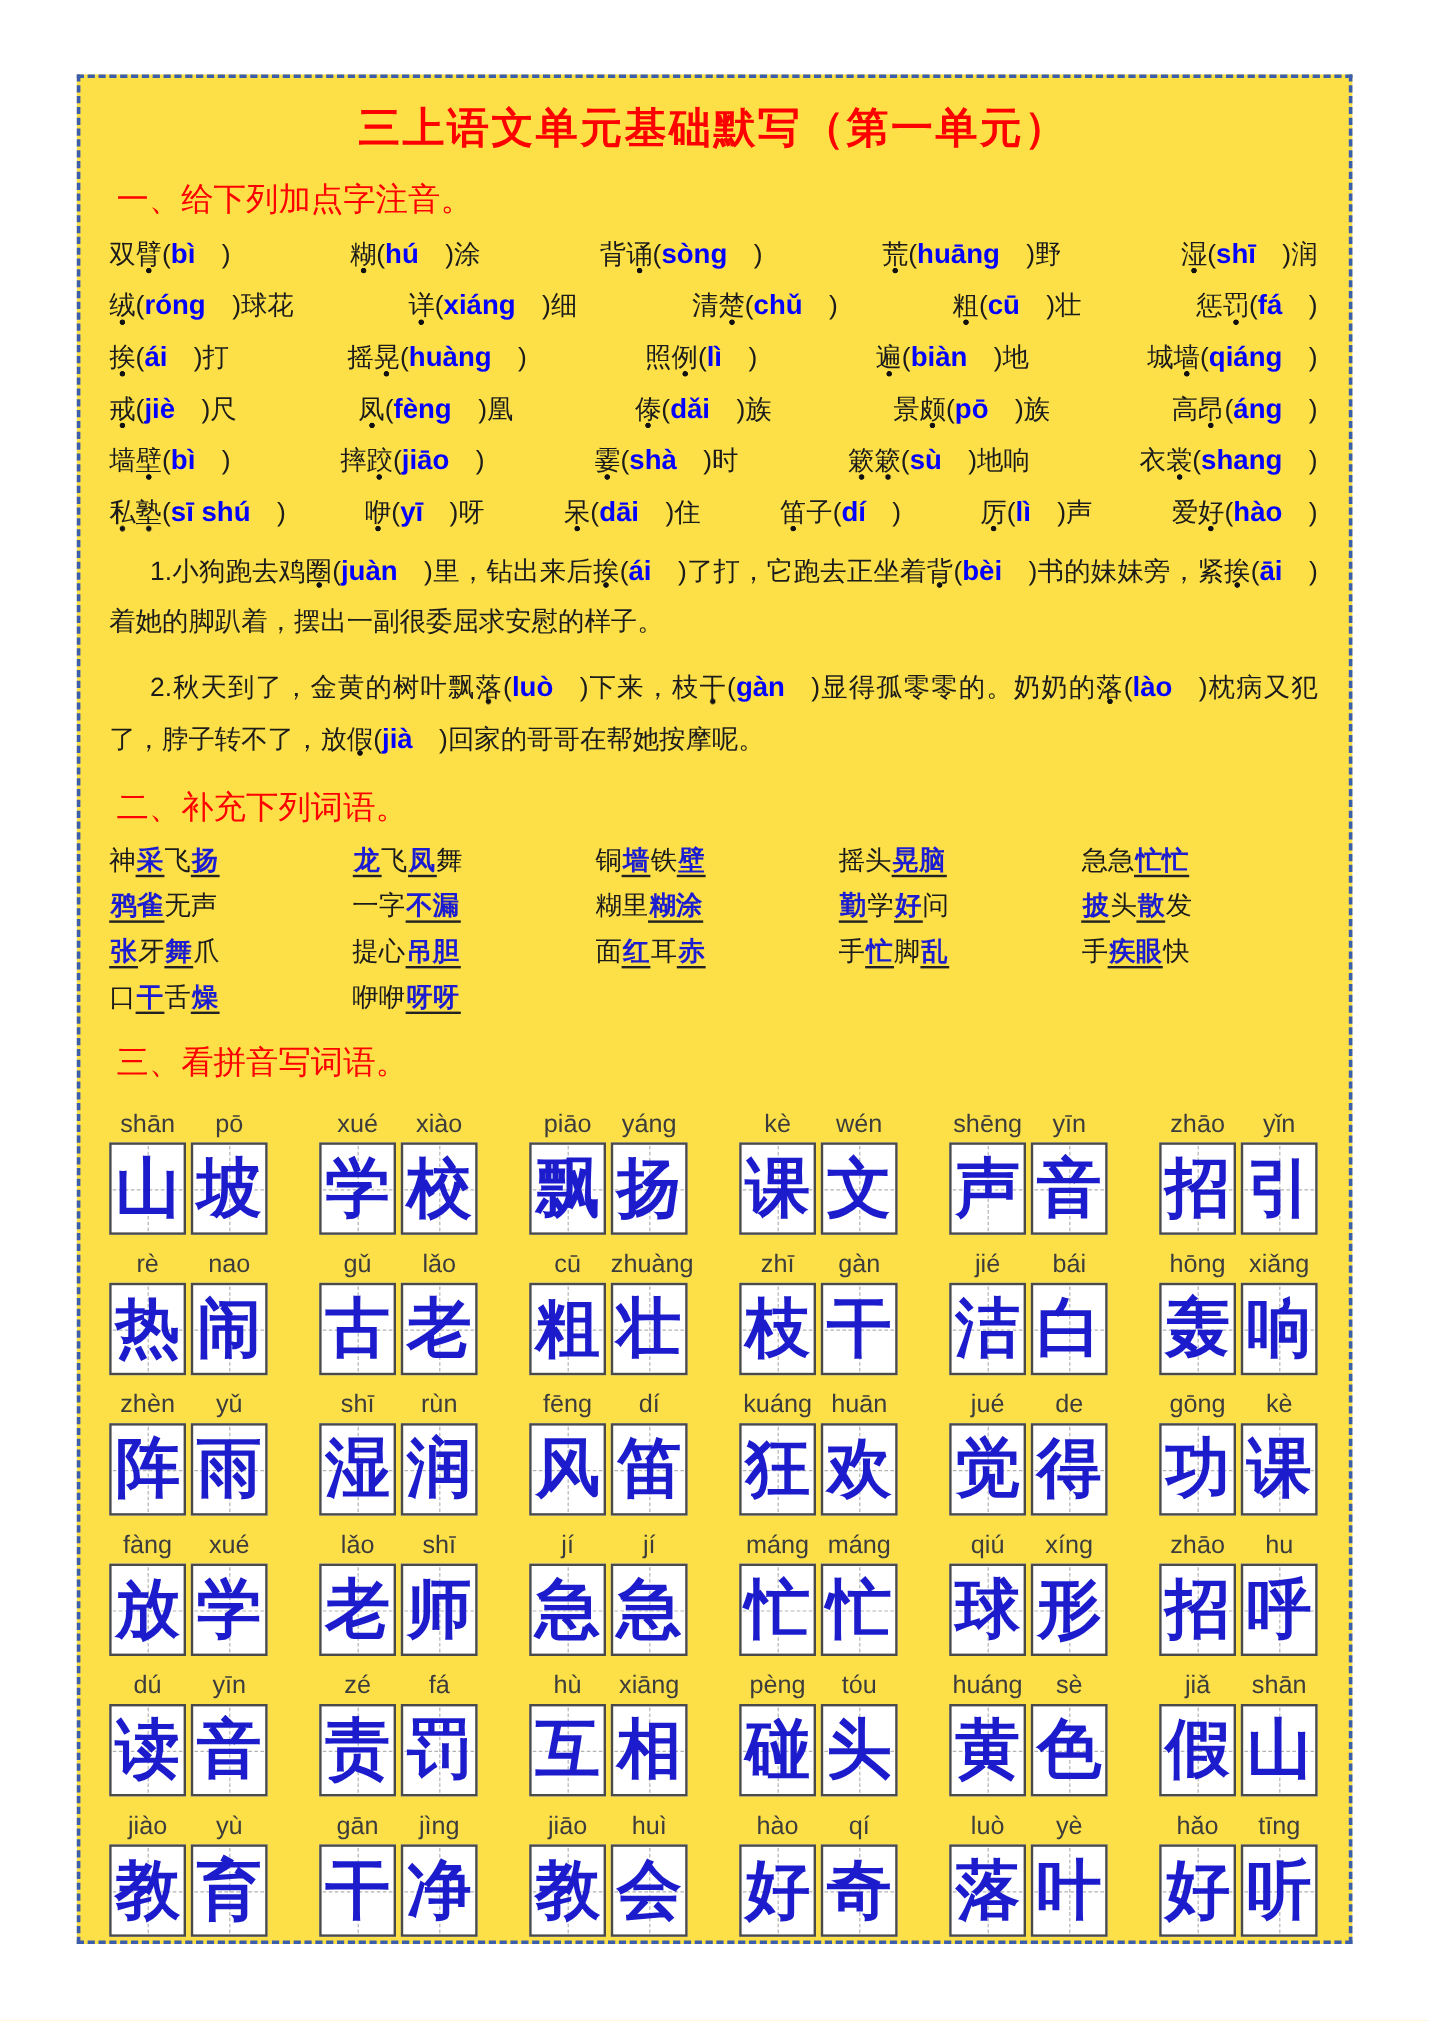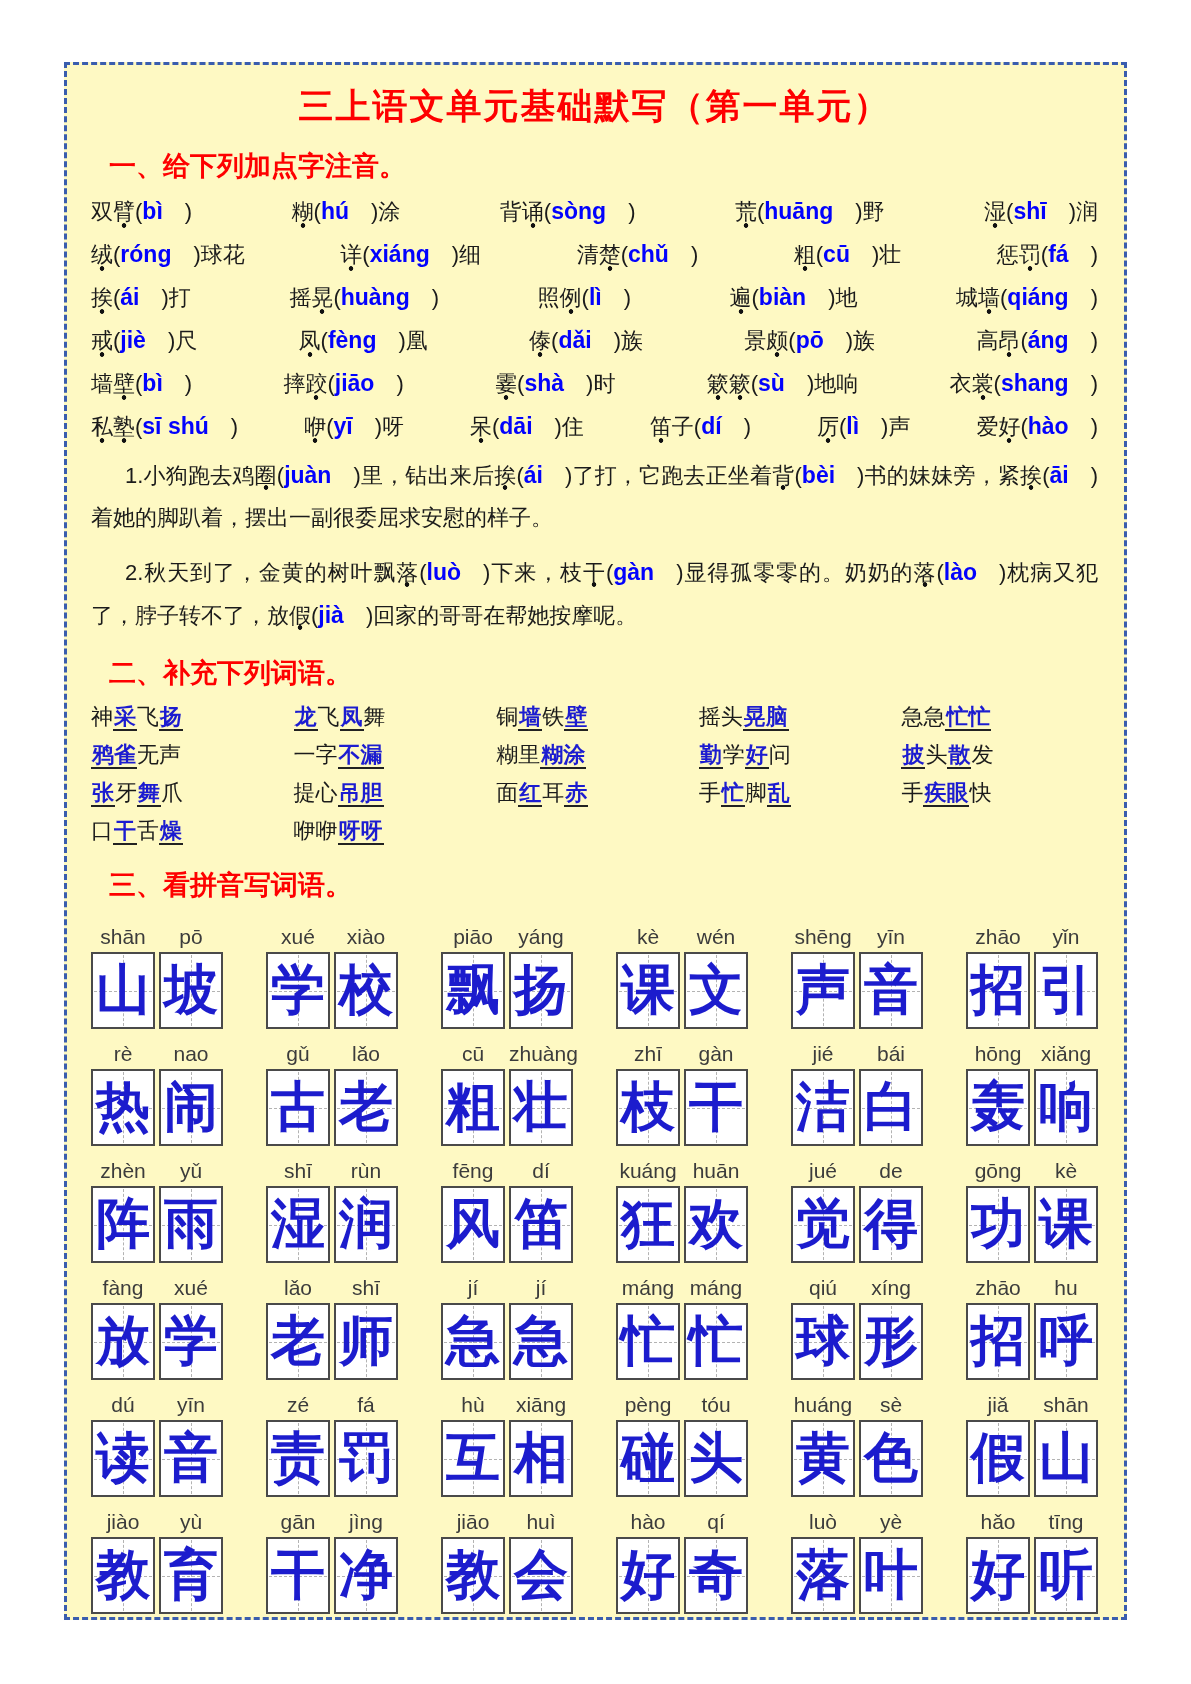--- a/index.html
+++ b/index.html
@@ -4,27 +4,27 @@
 <style>
   html,body{margin:0;padding:0;}
   body{
     width:1191px;height:1684px;background:#ffffff;position:relative;
     font-family:"Liberation Sans","DejaVu Sans",sans-serif;
     color:#1b1b1b;
   }
   .sheet{
     position:absolute;left:64px;top:62px;width:1063px;height:1558px;
     box-sizing:border-box;border:3px dashed #3a5dae;
-    padding:10px 26px 0 24px;background:#fef9c3;
+    padding:10px 26px 0 24px;background:#fde047;
   }
   .title{
     margin:8px 0 0;text-align:center;font-size:35px;font-weight:bold;
     color:#fe0000;letter-spacing:2px;
   }
-  .s-head{font-size:27px;font-weight:bold;color:#fe0000;margin:18px 18px 6px;}
+  .s-head{font-size:27px;font-weight:normal;color:#fe0000;margin:18px 6px 6px;}
   
   #s1-rows{margin-top:2px;}
   .s1-row{
     display:flex;justify-content:space-between;align-items:baseline;
     font-size:22px;height:43px;line-height:43px;white-space:nowrap;text-align:right;
   }
   .dotted{
     background-image:radial-gradient(circle at center,#111 2px,transparent 2.6px);
     background-size:1em 5px;background-position:0 100%;background-repeat:repeat-x;
     padding-bottom:4px;

